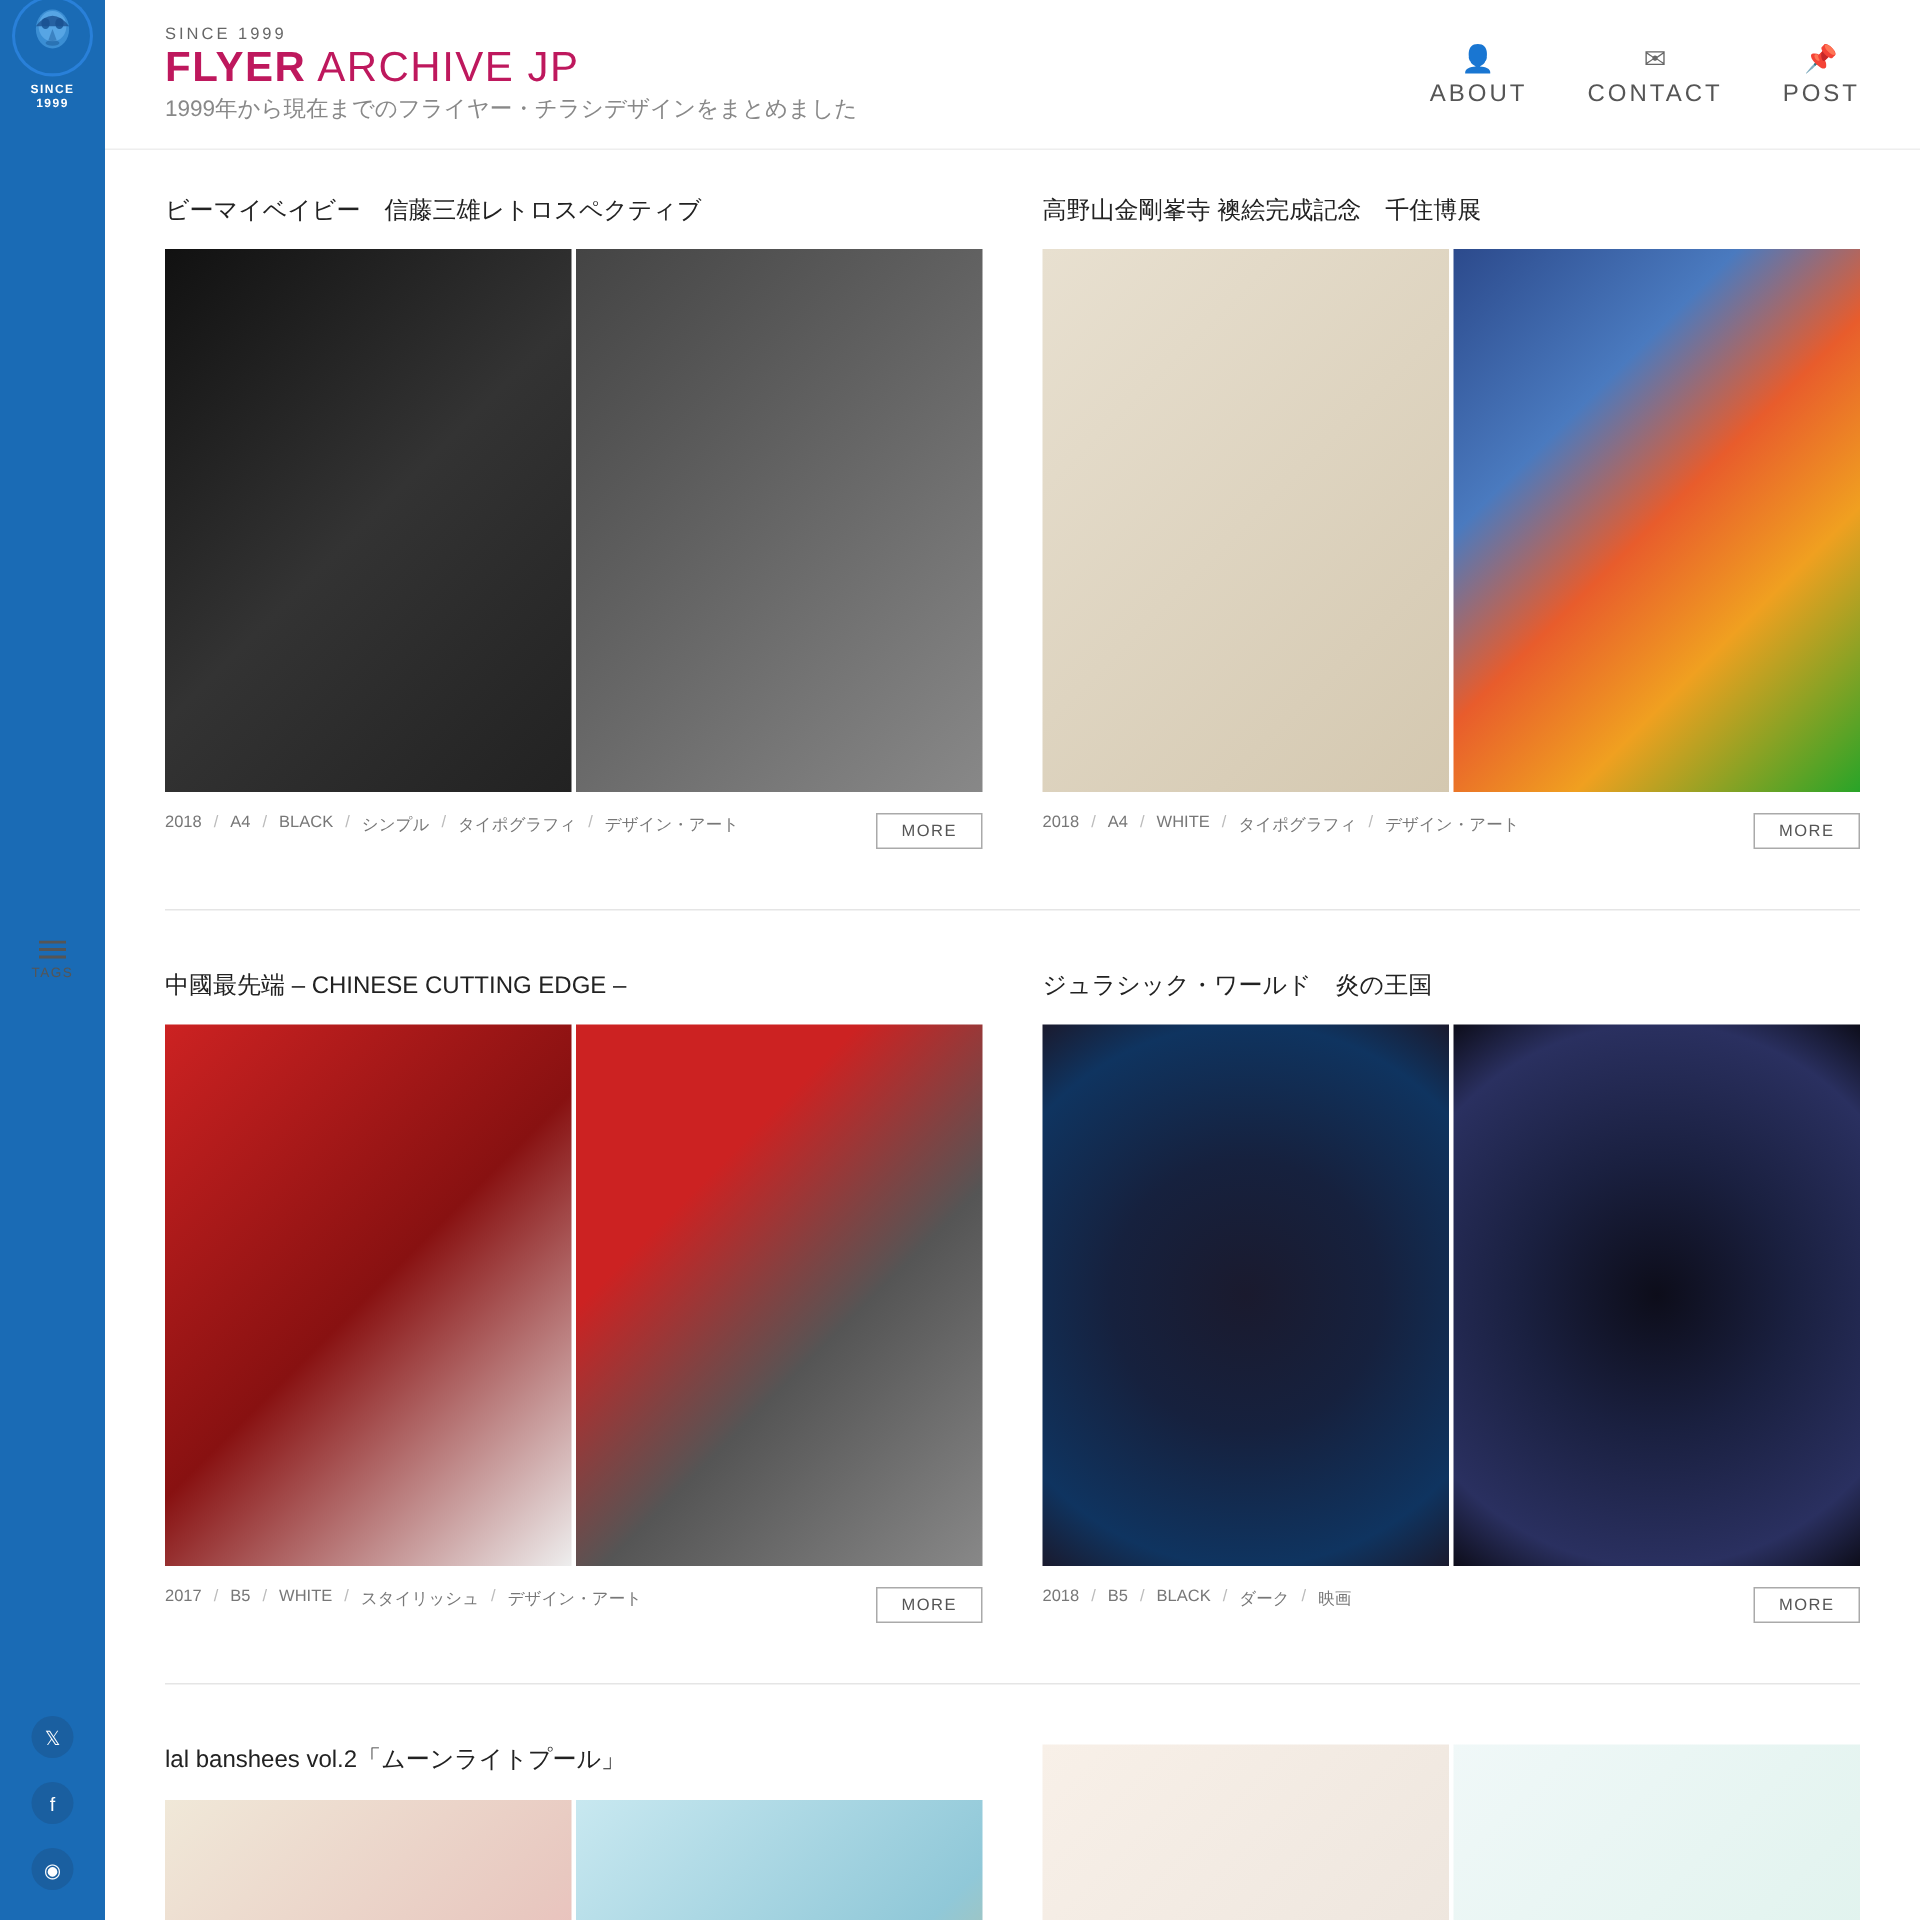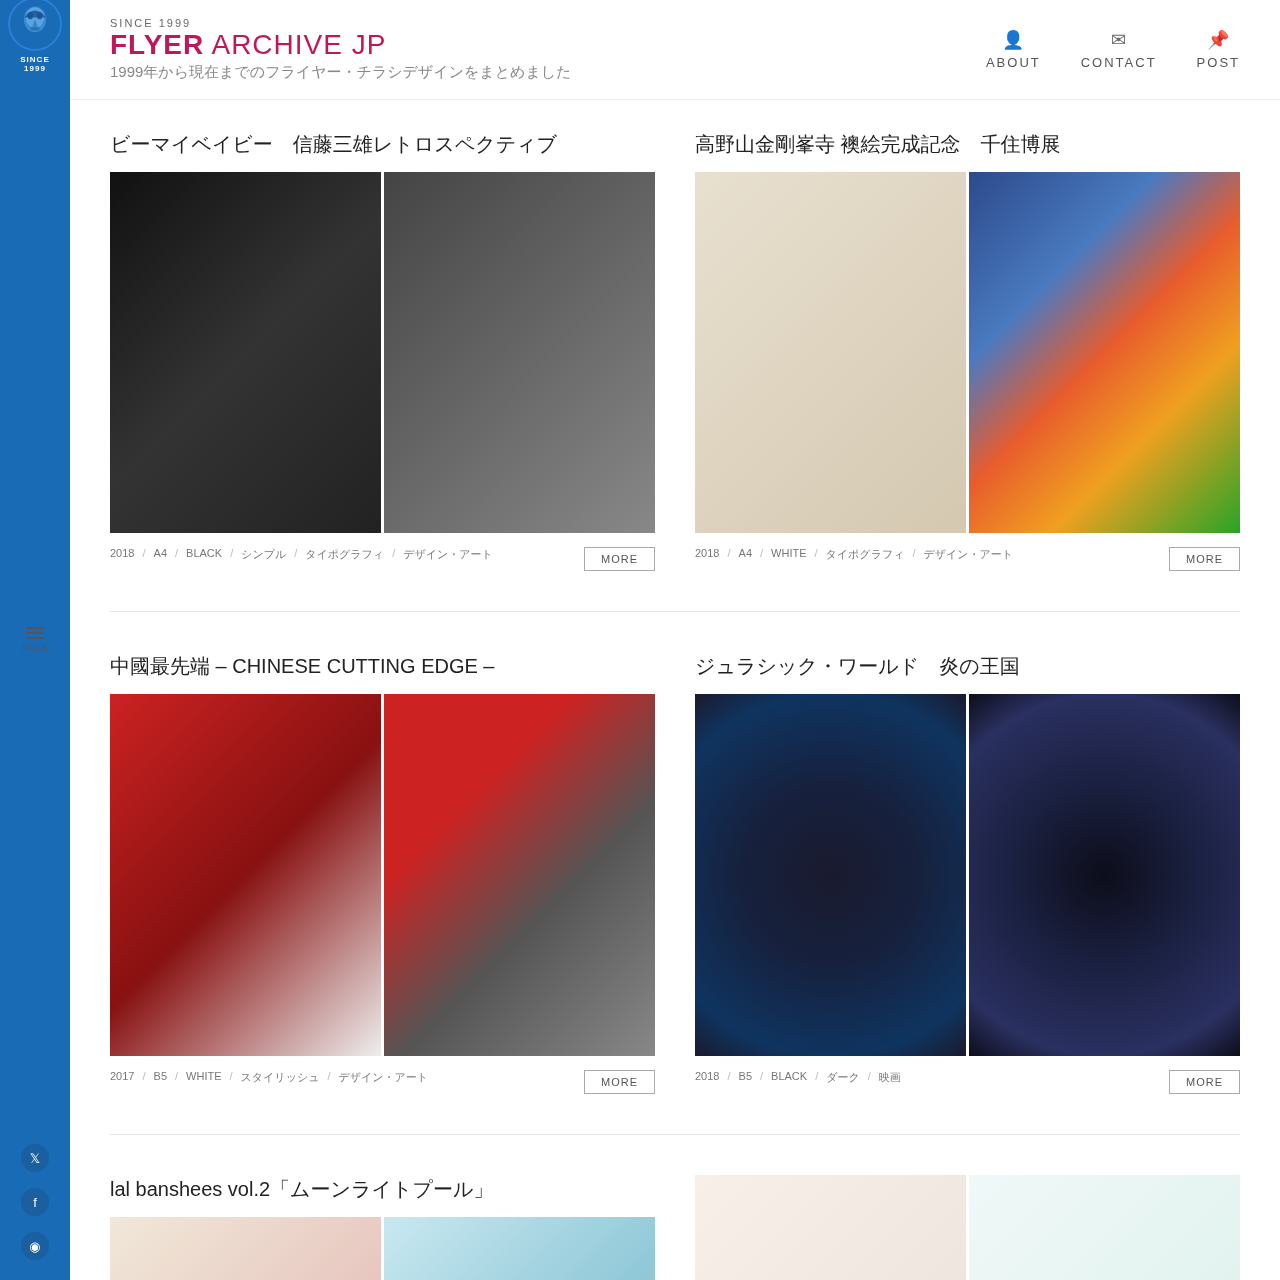--- a/index.html
+++ b/index.html
@@ -144,41 +144,41 @@
       gap: 4px;
       cursor: pointer;
       color: #555;
       text-decoration: none;
     }
     .nav-item .nav-icon {
       font-size: 18px;
       color: #666;
     }
     .nav-item .nav-label {
-      font-size: 13px;
+      font-size: 16px;
       letter-spacing: 2px;
       text-transform: uppercase;
       color: #555;
     }
 
     
     .content-grid {
       padding: 30px 40px;
     }
     .grid-section {
       display: grid;
       grid-template-columns: 1fr 1fr;
       gap: 0 40px;
       margin-bottom: 40px;
       border-bottom: 1px solid #e5e5e5;
       padding-bottom: 40px;
     }
     .grid-item {}
     .item-title {
-      font-size: 20px;
+      font-size: 16px;
       font-weight: normal;
       color: #222;
       margin-bottom: 14px;
       line-height: 1.4;
     }
     .item-images {
       display: grid;
       gap: 3px;
       margin-bottom: 14px;
     }

